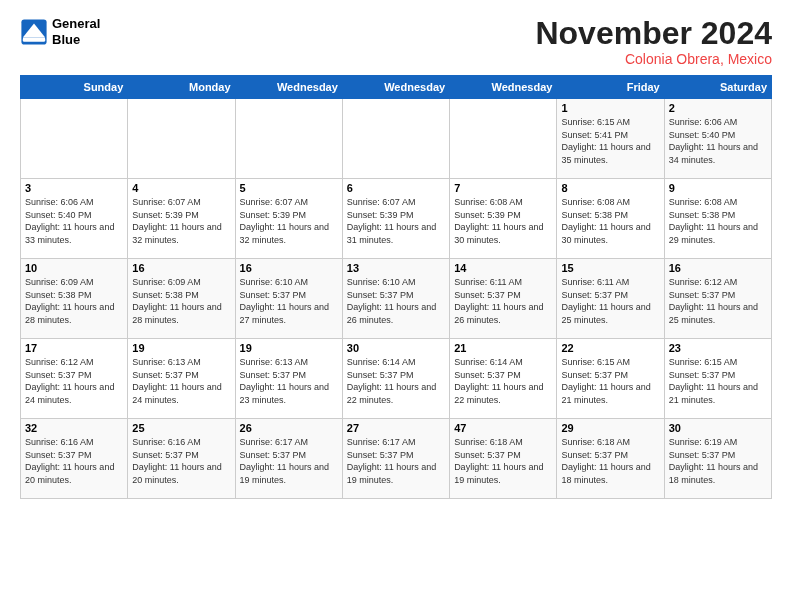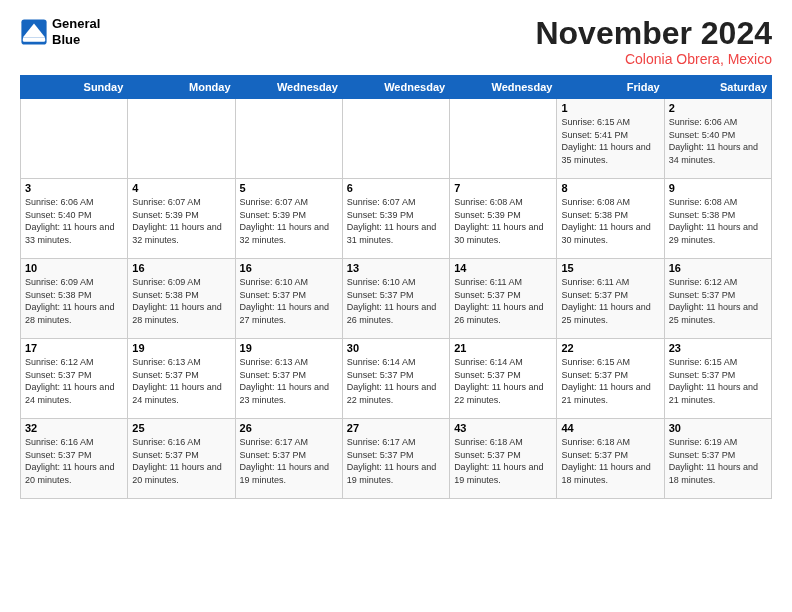--- a/index.html
+++ b/index.html
@@ -324,28 +324,28 @@
 and 19 minutes.</div>
           </td>
           <td>
             <div class="day-number">27</div>
             <div class="day-detail">Sunrise: 6:17 AM
 Sunset: 5:37 PM
 Daylight: 11 hours
 and 19 minutes.</div>
           </td>
           <td>
-            <div class="day-number">43</div>
+            <div class="day-number">47</div>
             <div class="day-detail">Sunrise: 6:18 AM
 Sunset: 5:37 PM
 Daylight: 11 hours
 and 19 minutes.</div>
           </td>
           <td>
-            <div class="day-number">44</div>
+            <div class="day-number">29</div>
             <div class="day-detail">Sunrise: 6:18 AM
 Sunset: 5:37 PM
 Daylight: 11 hours
 and 18 minutes.</div>
           </td>
           <td>
             <div class="day-number">30</div>
             <div class="day-detail">Sunrise: 6:19 AM
 Sunset: 5:37 PM
 Daylight: 11 hours

